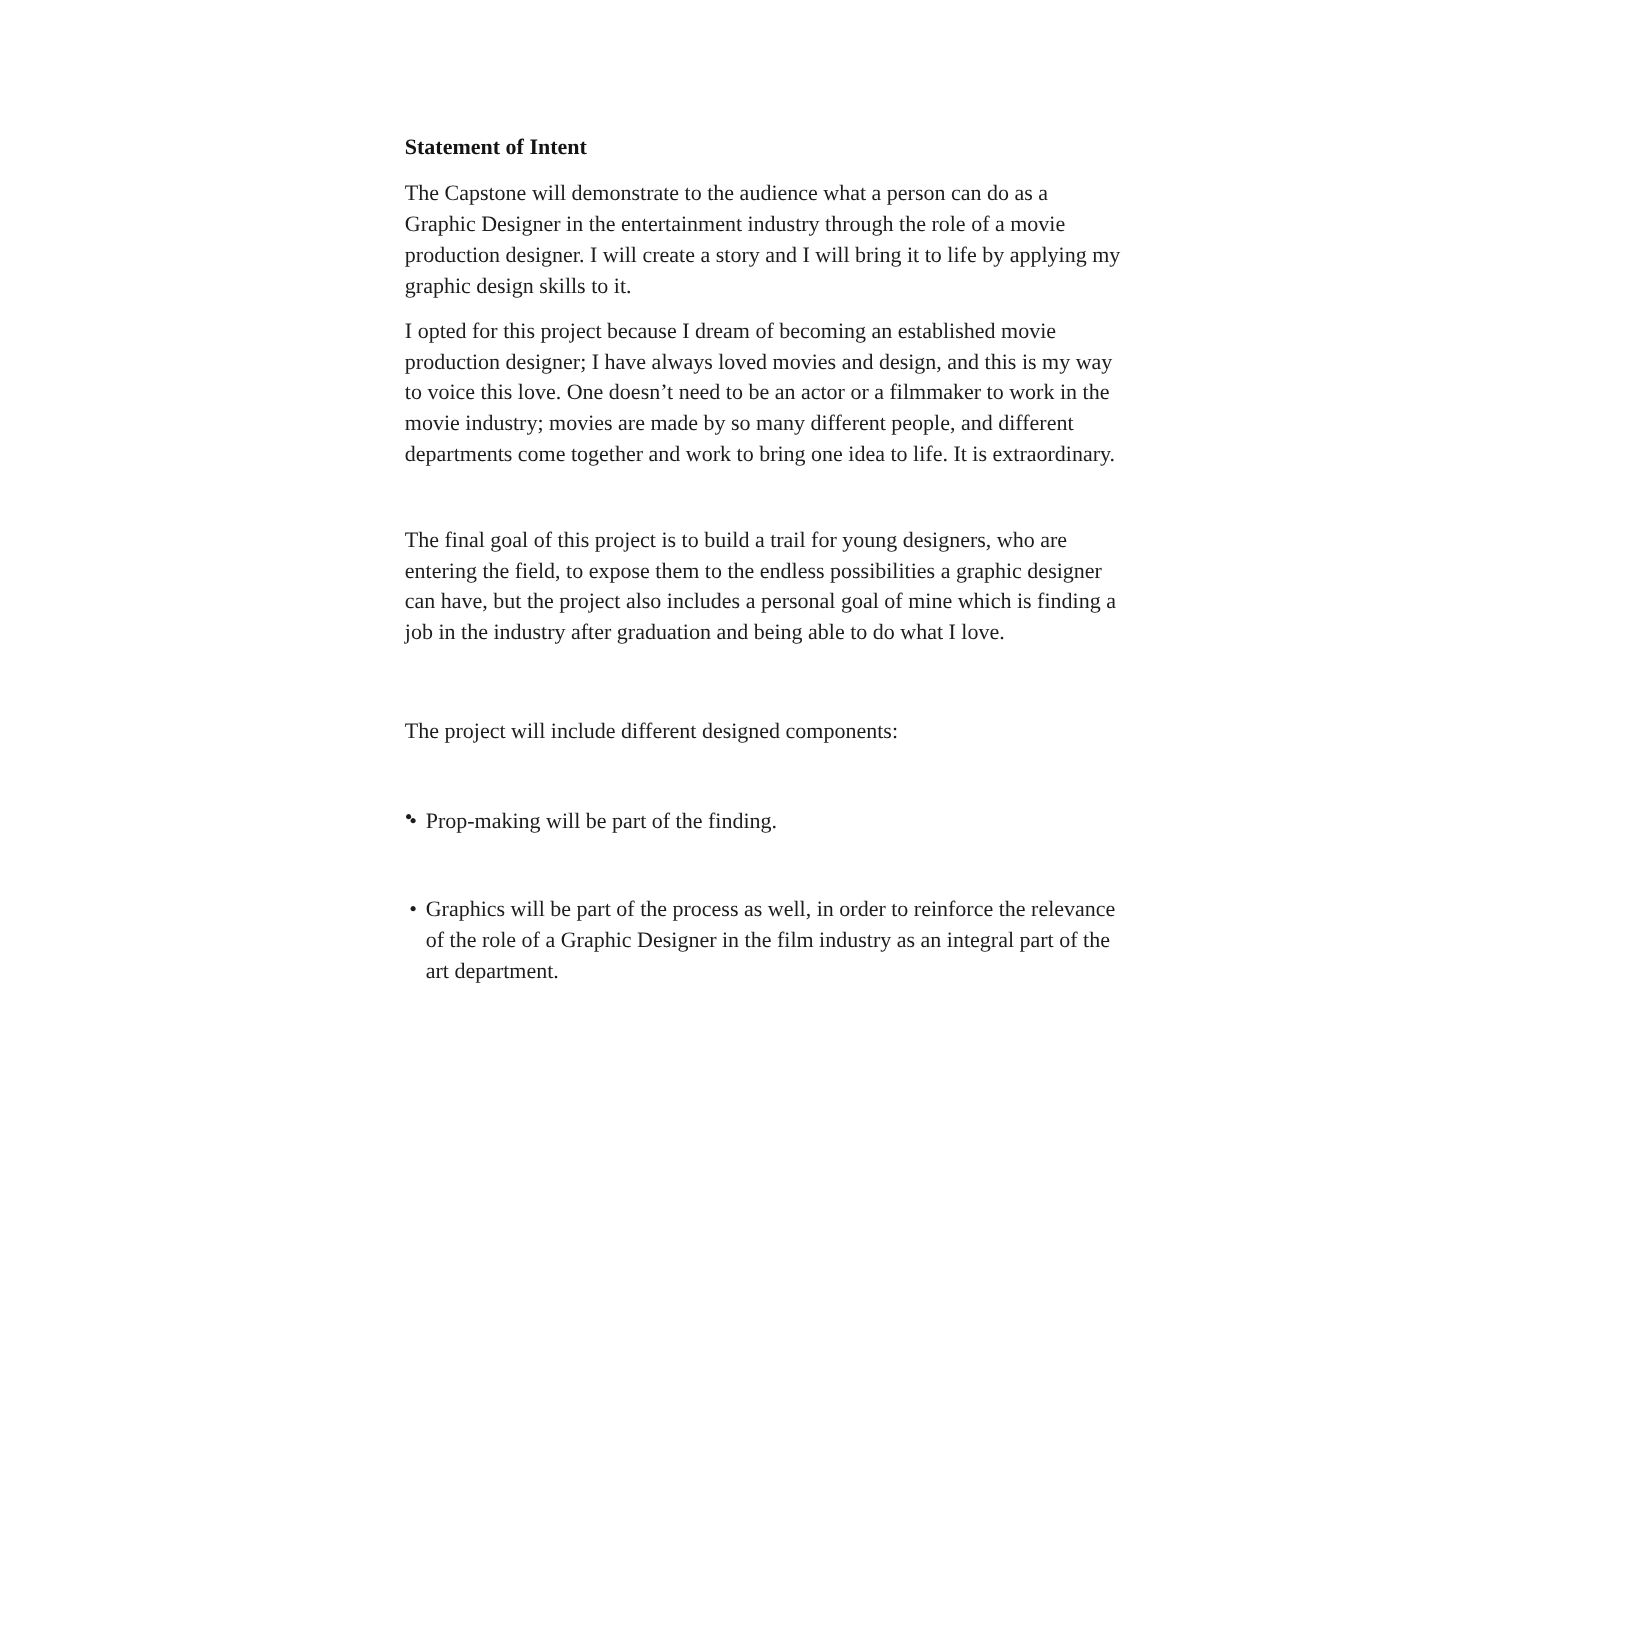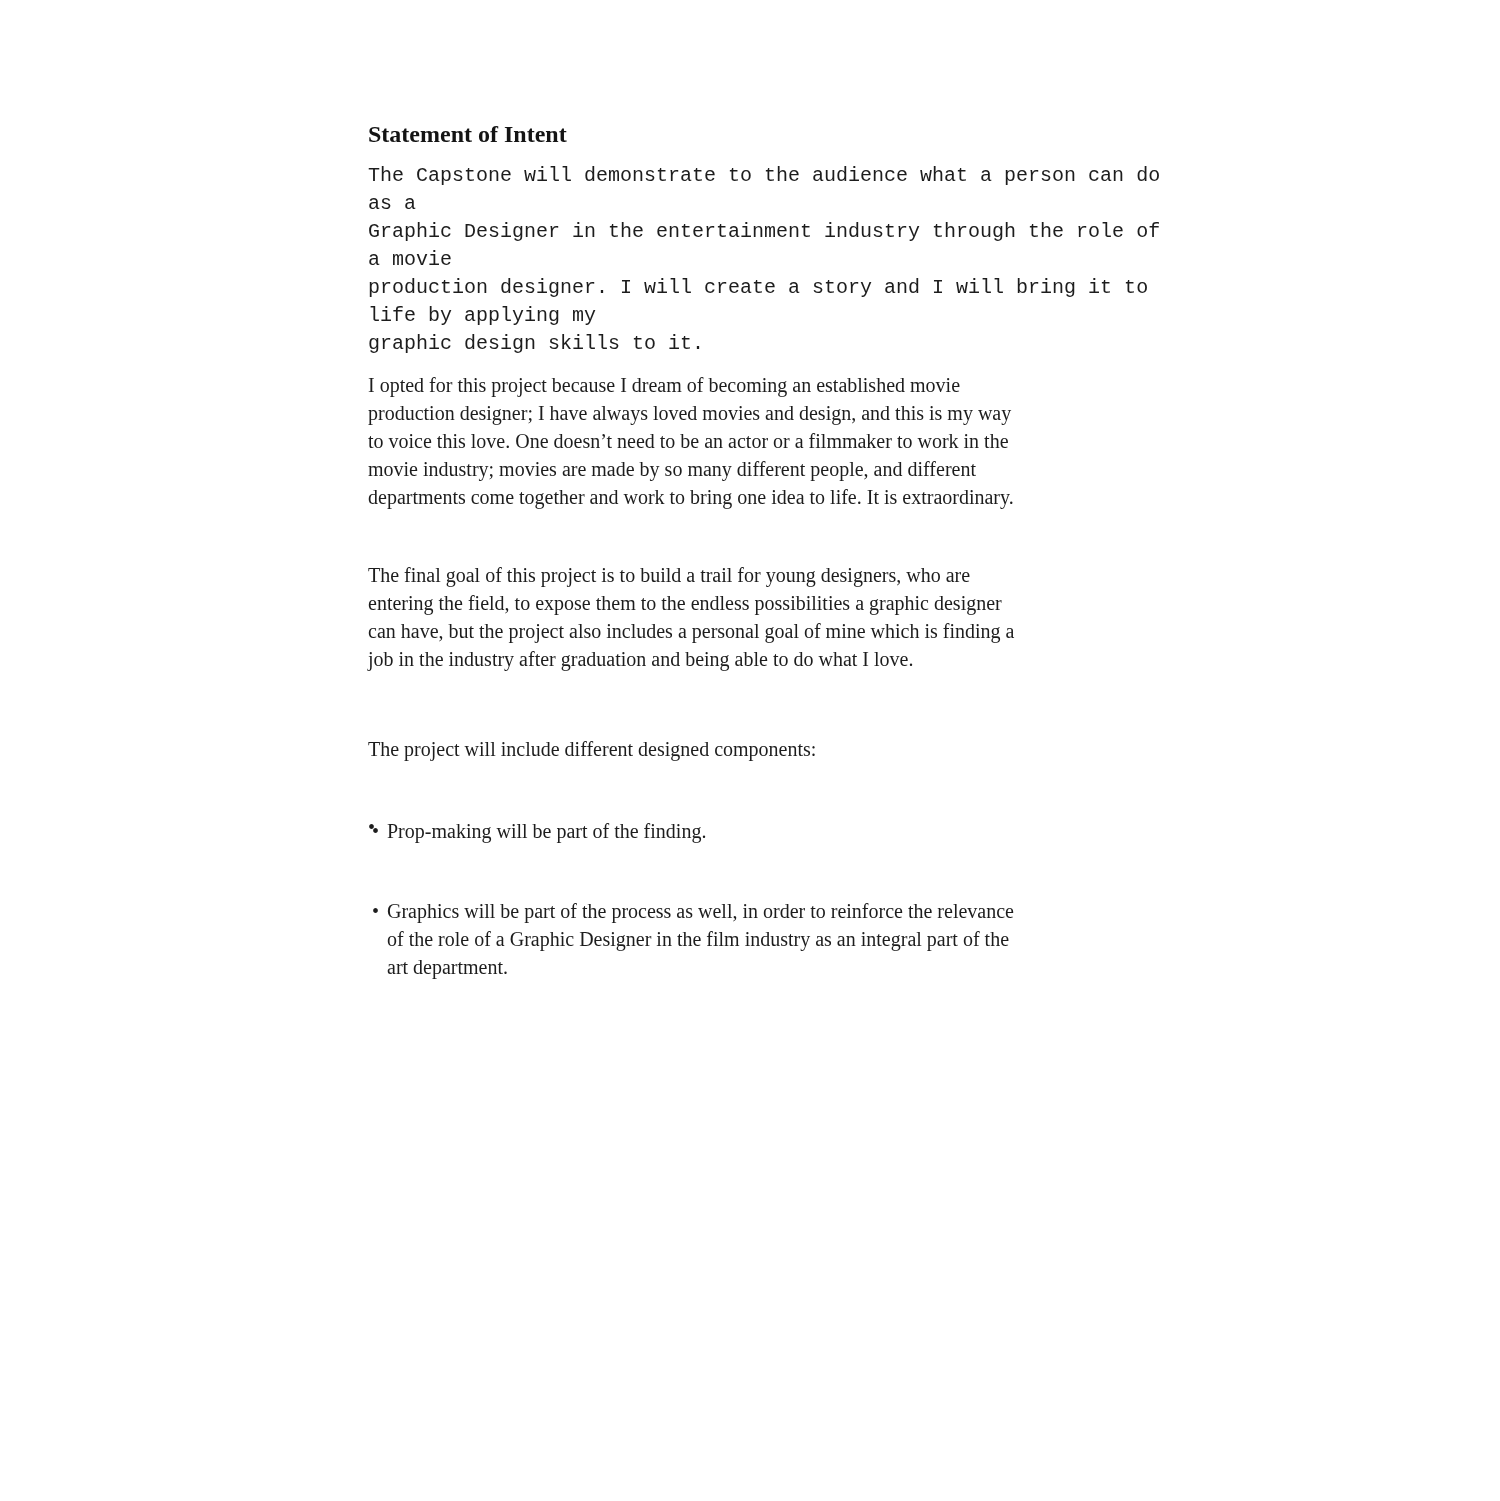--- a/index.html
+++ b/index.html
@@ -17,35 +17,35 @@
   }
   .doc {
     position: absolute;
     left: 368px;
     top: 120px;
     width: 800px;
     font-size: 20px;
     line-height: 28px;
   }
   .doc h2 {
-    font-size: 24px;
+    font-size: 20px;
     line-height: 28px;
     font-weight: 700;
     color: #141414;
     margin: 0;
   }
   .h-statement { margin-bottom: 14px !important; }
   .h-question  { margin-bottom: 12px !important; }
   .h-answer    { margin-bottom: 10px !important; }
   .h-scope     { margin-bottom: 10px !important; }
   .doc p {
     margin: 0;
     white-space: pre-line;
   }
-  .p-capstone   { margin-bottom: 13px !important; font-family: Liberation Mono, monospace; }
+  .p-capstone   { margin-bottom: 13px !important; }
   .p-opted      { margin-bottom: 50px !important; }
   .p-hope       { margin-bottom: 133px !important; }
   .p-scope      { margin-bottom: 62px !important; }
   .p-components { margin-bottom: 50px !important; }
   .bullet-item {
     position: relative;
     padding-left: 15px;
   }
   .bullet-item .bullet-glyph {
     position: absolute;

